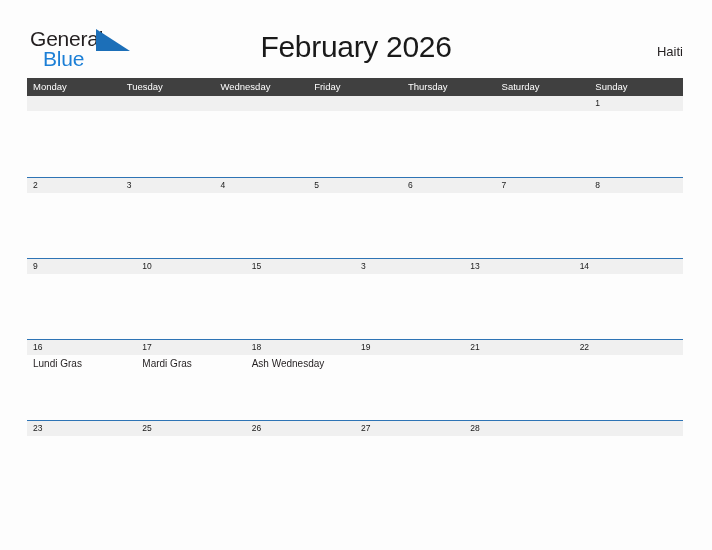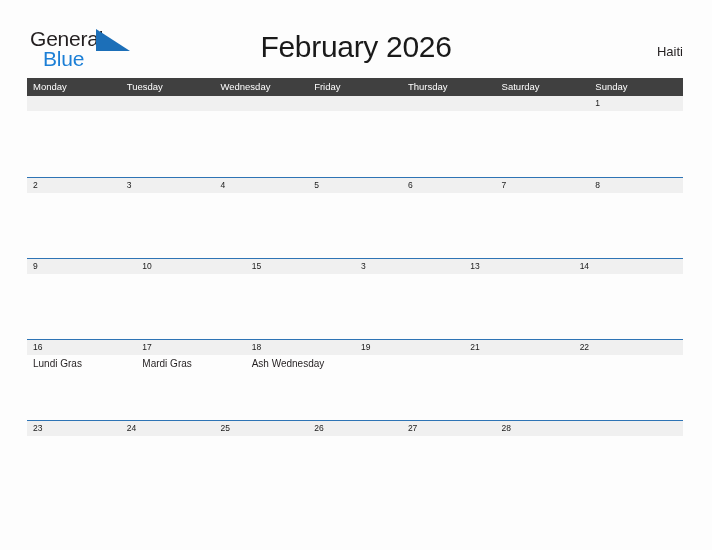--- a/index.html
+++ b/index.html
@@ -343,26 +343,20 @@
         </div>
         <div class="week">
           <div class="day">
             <div class="day-band">
               <span class="day-num">23</span>
             </div>
             <div class="day-events"></div>
           </div>
           <div class="day">
             <div class="day-band">
-              <span class="day-num">24</span>
-            </div>
-            <div class="day-events"></div>
-          </div>
-          <div class="day">
-            <div class="day-band">
               <span class="day-num">25</span>
             </div>
             <div class="day-events"></div>
           </div>
           <div class="day">
             <div class="day-band">
               <span class="day-num">26</span>
             </div>
             <div class="day-events"></div>
           </div>

